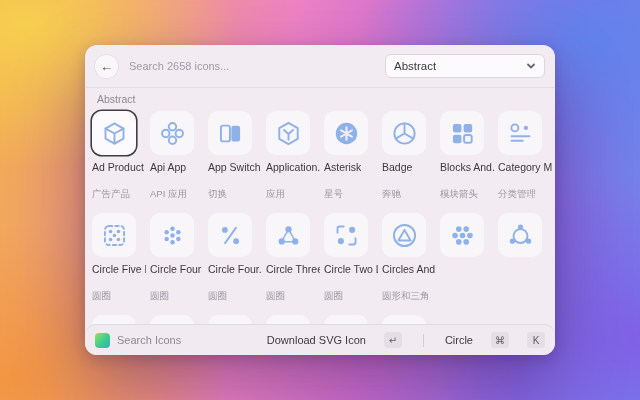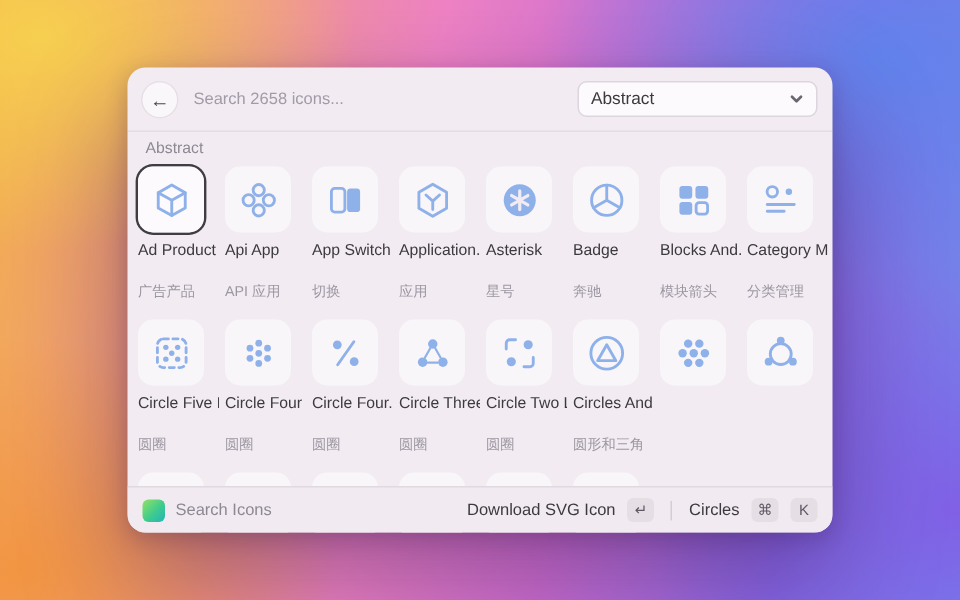--- a/index.html
+++ b/index.html
@@ -47,25 +47,25 @@
   .cell.selected .tile{box-shadow:0 0 0 1.6px #3f3c42;background:rgba(255,255,255,.75);}
   .tile svg{
     width:27px;height:27px;color:var(--icon);stroke:var(--icon);fill:none;
     stroke-width:1.7;stroke-linecap:round;stroke-linejoin:round;
   }
   .name{margin-top:6px;font-size:10.5px;color:#3c3a3e;white-space:nowrap;overflow:hidden;width:54px;}
   .subtitle{margin-top:15px;font-size:9.5px;color:#9c96a2;white-space:nowrap;overflow:hidden;width:54px;}
   .footer{
     position:absolute;left:0;right:0;bottom:0;height:30px;background:#f1ebf1;
     border-top:1px solid rgba(0,0,0,.07);
-    display:flex;align-items:center;padding:0 10px;gap:7px;
+    display:flex;align-items:center;padding:0 10px;gap:7px;border-radius:11px;
   }
   .logo{width:15px;height:15px;border-radius:4px;background:linear-gradient(135deg,#93e264 0%,#3ecb8e 55%,#23b4b8 100%);flex:0 0 auto;}
   .footer-app-label{font-size:11px;color:#8d8894;}
-  .footer-right{margin-left:auto;display:flex;align-items:center;gap:8px;}
+  .footer-right{margin-left:auto;display:flex;align-items:center;gap:18px;}
   .footer-action{font-size:11px;color:#3c3a3e;font-weight:500;cursor:pointer;}
   .key{
     min-width:10px;height:16px;padding:0 4px;background:#e5dee5;border-radius:4px;
     font-size:10px;color:#5f5a66;display:flex;align-items:center;justify-content:center;
   }
   .vsep{width:1px;height:13px;background:rgba(0,0,0,.12);margin:0 3px;}
 </style>
 </head>
 <body>
 
@@ -333,19 +333,19 @@
   </div>
     </div>
 
   <div class="footer">
     <div class="logo"></div>
     <span class="footer-app-label">Search Icons</span>
     <div class="footer-right">
       <span class="footer-action">Download SVG Icon</span>
       <span class="key">↵</span>
       <div class="vsep"></div>
-      <span class="footer-action">Circles</span>
+      <span class="footer-action">Circle</span>
       <span class="key">⌘</span>
       <span class="key">K</span>
     </div>
   </div>
 
 </div>
 
 </body></html>

